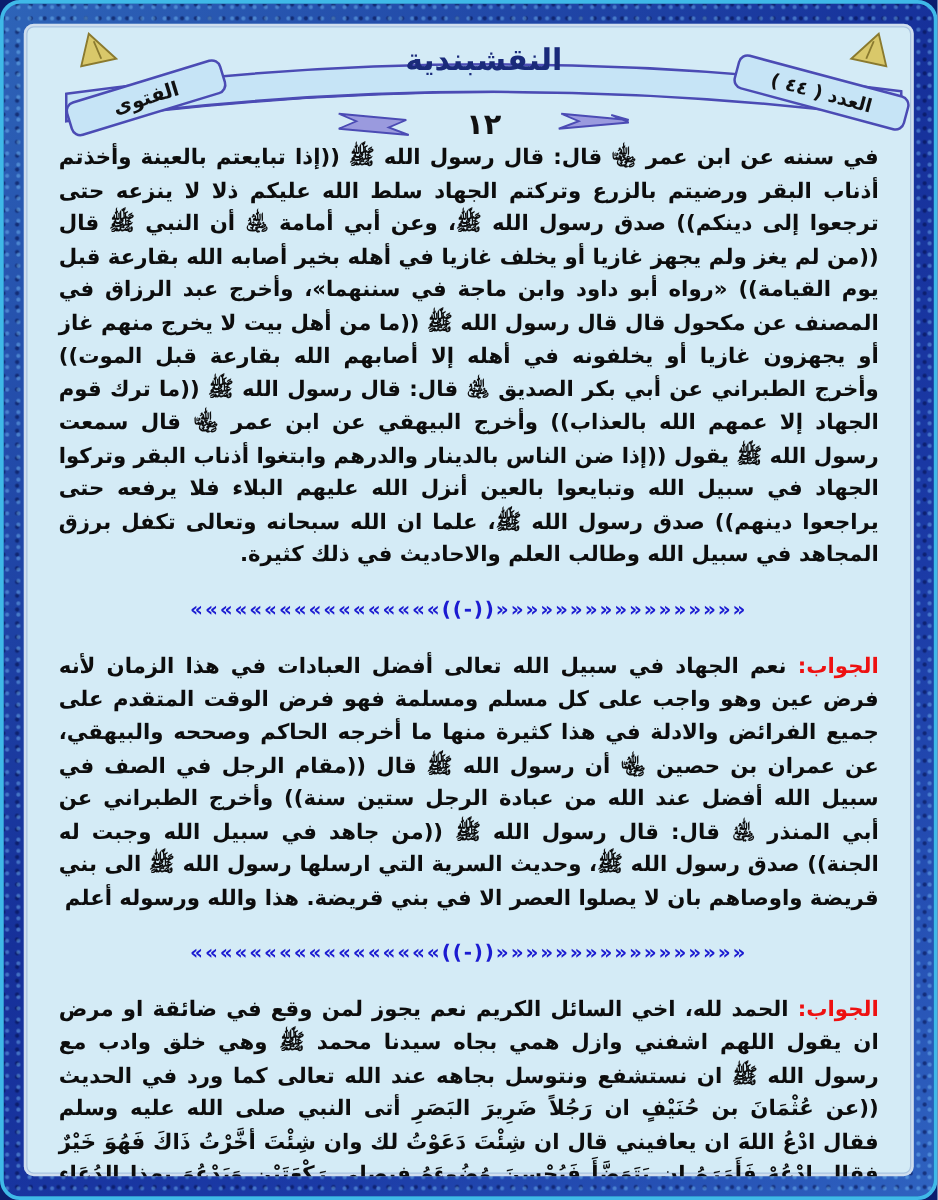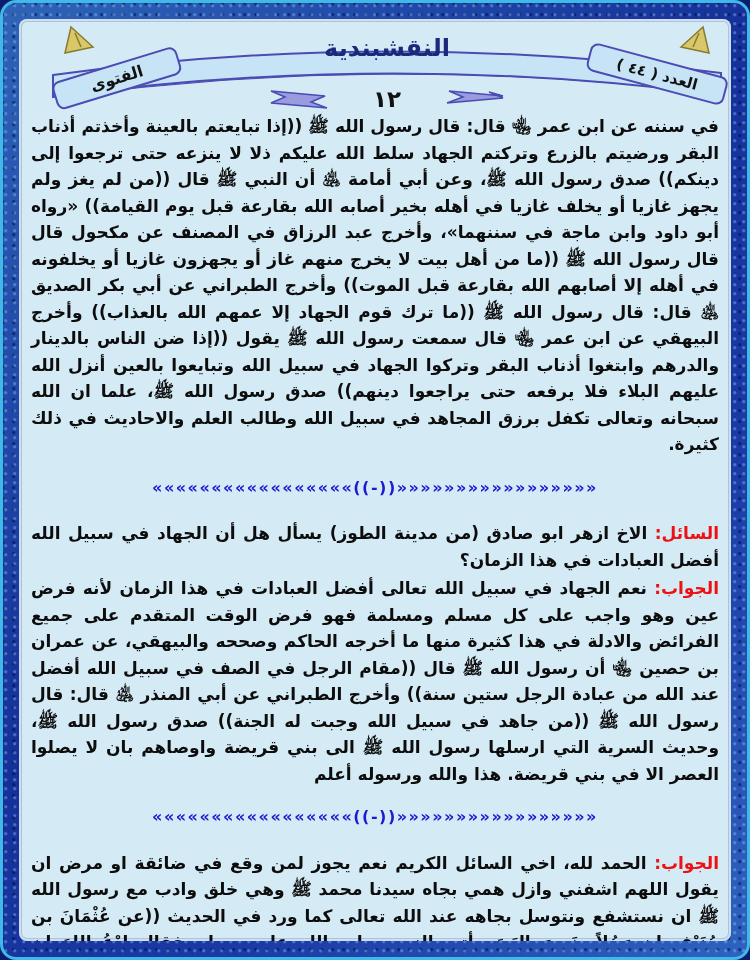--- a/index.html
+++ b/index.html
@@ -32,21 +32,21 @@
   .banner{display:block;margin:0 auto;}
   .band-text{font-family:"DejaVu Sans", sans-serif;font-weight:bold;}
   article{
     direction:rtl;
     color:#0d0d0d;
     font-size:17px;
     font-weight:bold;
     line-height:26.5px;
     text-align:justify;
   }
-  p{margin:0;}
+  p{margin:16px;}
   .intro{margin-top:2px;}
   .sep{
     direction:ltr;
     text-align:center;
     color:#1b1bd1;
     font-weight:bold;
     font-size:16px;
     letter-spacing:1.5px;
     margin:17px 0 19px 0;
   }
@@ -95,21 +95,20 @@
     </svg>
 
     <article>
 
       <p class="intro">في سننه عن ابن عمر ﵄ قال: قال رسول الله ﷺ ((إذا تبايعتم بالعينة وأخذتم أذناب البقر ورضيتم بالزرع وتركتم الجهاد سلط الله عليكم ذلا لا ينزعه حتى ترجعوا إلى دينكم)) صدق رسول الله ﷺ، وعن أبي أمامة ﵁ أن النبي ﷺ قال ((من لم يغز ولم يجهز غازيا أو يخلف غازيا في أهله بخير أصابه الله بقارعة قبل يوم القيامة)) «رواه أبو داود وابن ماجة في سننهما»، وأخرج عبد الرزاق في المصنف عن مكحول قال قال رسول الله ﷺ ((ما من أهل بيت لا يخرج منهم غاز أو يجهزون غازيا أو يخلفونه في أهله إلا أصابهم الله بقارعة قبل الموت)) وأخرج الطبراني عن أبي بكر الصديق ﵁ قال: قال رسول الله ﷺ ((ما ترك قوم الجهاد إلا عمهم الله بالعذاب)) وأخرج البيهقي عن ابن عمر ﵄ قال سمعت رسول الله ﷺ يقول ((إذا ضن الناس بالدينار والدرهم وابتغوا أذناب البقر وتركوا الجهاد في سبيل الله وتبايعوا بالعين أنزل الله عليهم البلاء فلا يرفعه حتى يراجعوا دينهم)) صدق رسول الله ﷺ، علما ان الله سبحانه وتعالى تكفل برزق المجاهد في سبيل الله وطالب العلم والاحاديث في ذلك كثيرة.</p>
 
       <div class="sep">
         <span dir="ltr">«««««««««««««««««((-))»»»»»»»»»»»»»»»»»</span>
       </div>
 
-      <p class="qa-q"><span class="label-red">السائل:</span> <span>الاخ ازهر ابو صادق (من مدينة الطوز) يسأل هل أن  الجهاد في سبيل الله أفضل العبادات في هذا الزمان؟</span></p>
       <p class="qa-a"><span class="label-red">الجواب:</span> <span>نعم الجهاد في سبيل الله تعالى أفضل العبادات في هذا الزمان لأنه فرض عين وهو واجب على كل مسلم ومسلمة فهو فرض الوقت المتقدم على جميع الفرائض والادلة في هذا كثيرة منها  ما أخرجه الحاكم وصححه والبيهقي، عن عمران بن حصين ﵄ أن رسول الله ﷺ قال ((مقام الرجل في الصف في سبيل الله أفضل عند الله من عبادة الرجل ستين سنة)) وأخرج الطبراني عن أبي المنذر ﵁ قال: قال رسول الله ﷺ ((من جاهد في سبيل الله وجبت له الجنة)) صدق رسول الله ﷺ، وحديث السرية التي ارسلها رسول الله ﷺ الى بني قريضة واوصاهم بان لا يصلوا العصر الا في بني قريضة. هذا والله ورسوله أعلم</span></p>
 
       <div class="sep">
         <span dir="ltr">«««««««««««««««««((-))»»»»»»»»»»»»»»»»»</span>
       </div>
 
       <p class="qa-a"><span class="label-red">الجواب:</span> <span>الحمد لله، اخي السائل الكريم نعم يجوز لمن وقع في ضائقة او مرض ان يقول اللهم اشفني وازل همي بجاه سيدنا محمد ﷺ وهي خلق وادب مع رسول الله ﷺ ان نستشفع ونتوسل بجاهه عند الله تعالى كما ورد في الحديث ((عن عُثْمَانَ بن حُنَيْفٍ ان رَجُلاً ضَرِيرَ البَصَرِ أتى النبي  صلى الله عليه وسلم فقال ادْعُ اللهَ ان يعافيني قال ان شِئْتَ دَعَوْتُ لك وان شِئْتَ أخَّرْتُ ذَاكَ فَهُوَ خَيْرٌ فقال ادْعُهْ فَأَمَرَهُ ان يَتَوَضَّأَ فَيُحْسِنَ وُضُوءَهُ فيصلي رَكْعَتَيْنِ وَيَدْعُوَ بهذا الدُعَاءِ اللهم اني أَسْأَلُكَ وَأَتَوَجَّهُ إِلَيْكَ بِنَبِيِّكَ مُحَمَّدٍ نبي الرَّحْمَةِ يا محمد اني تَوَجَّهْتُ بِكَ إلى ربي في حاجتي هذه فَتُقْضَى لي اللهم شَفِّعْهُ فِيَّ)) «مسند احمد بن حنبل»</span></p>
 
     </article>
   </div>

